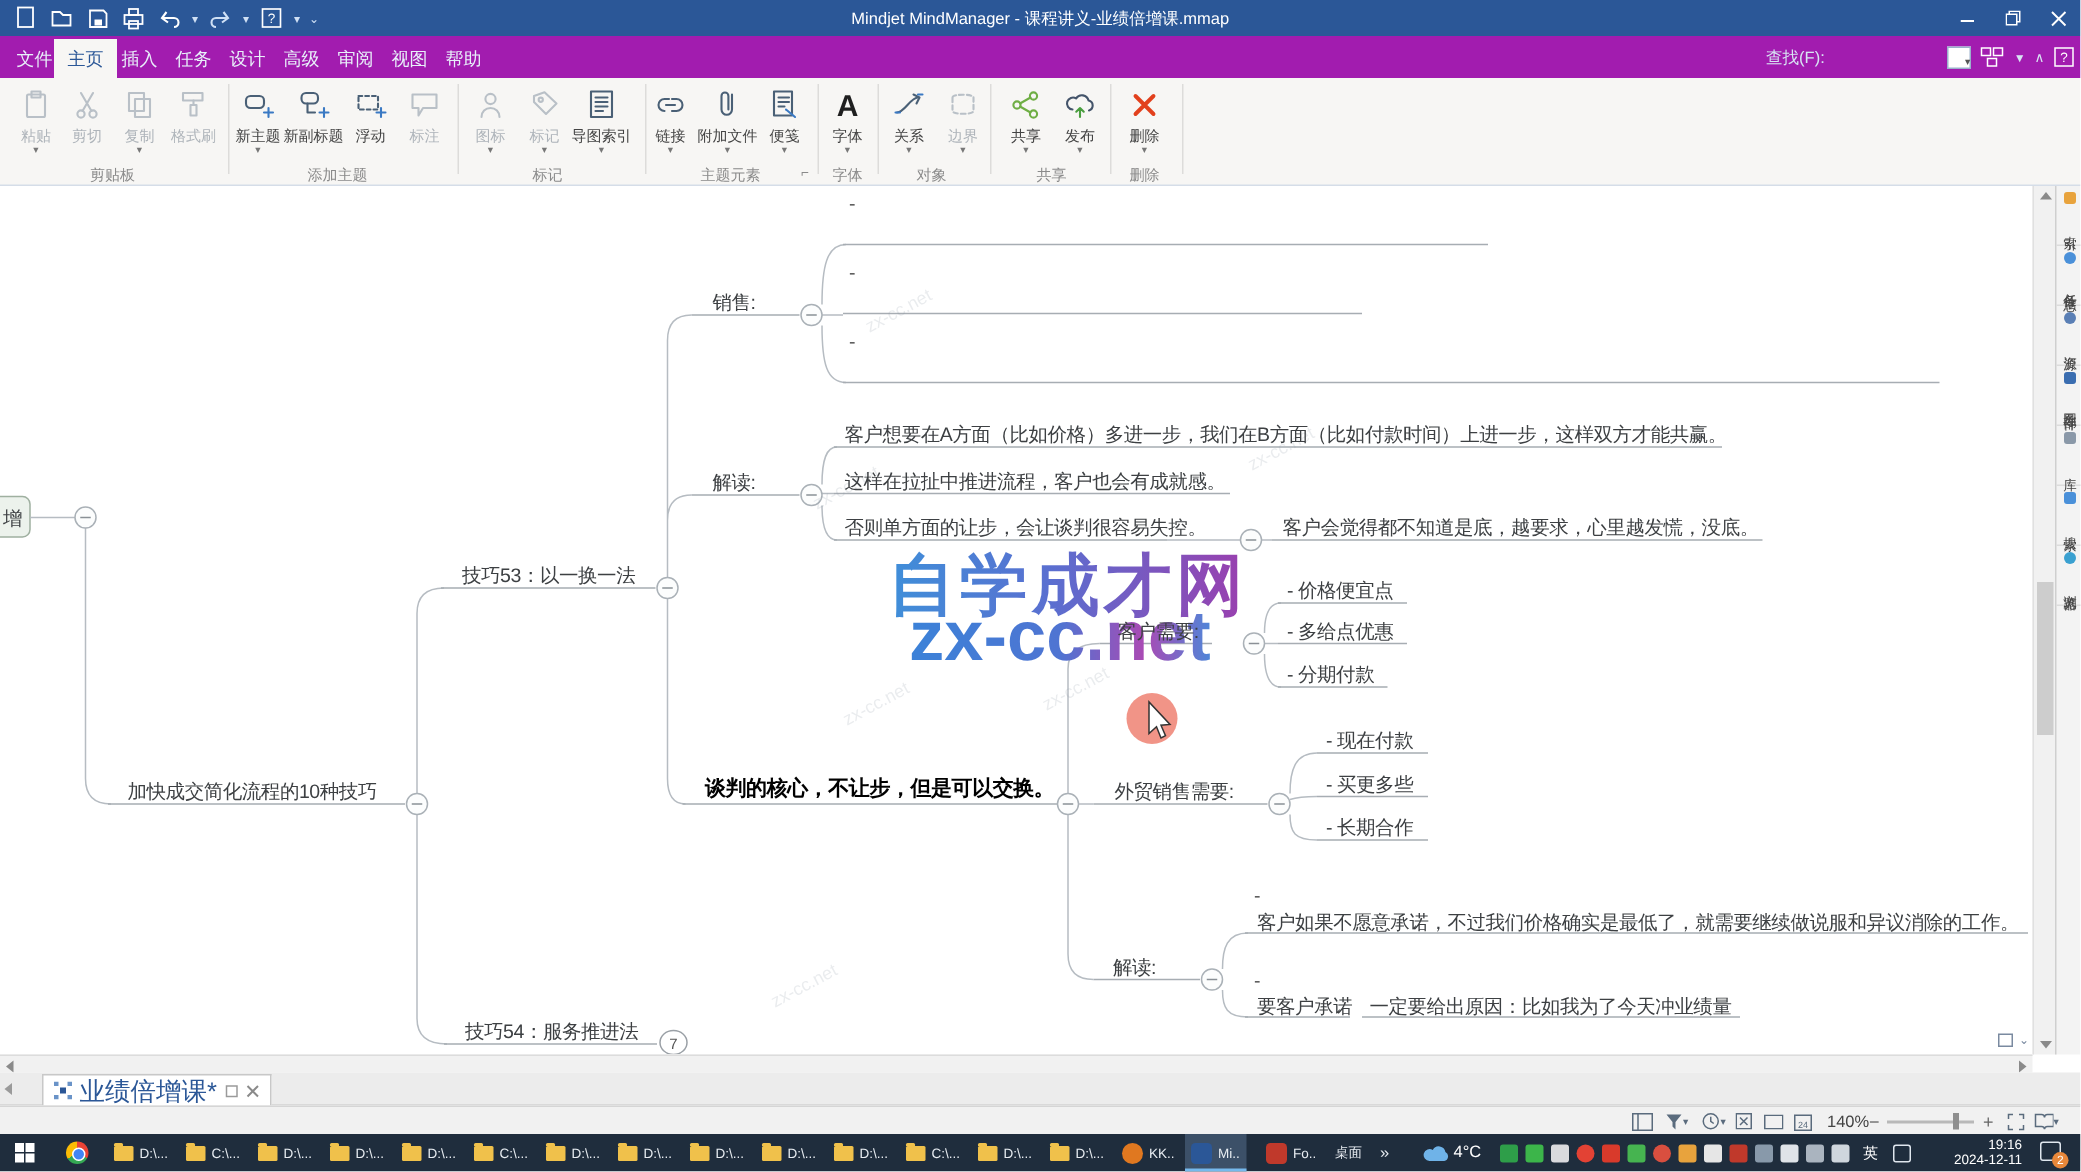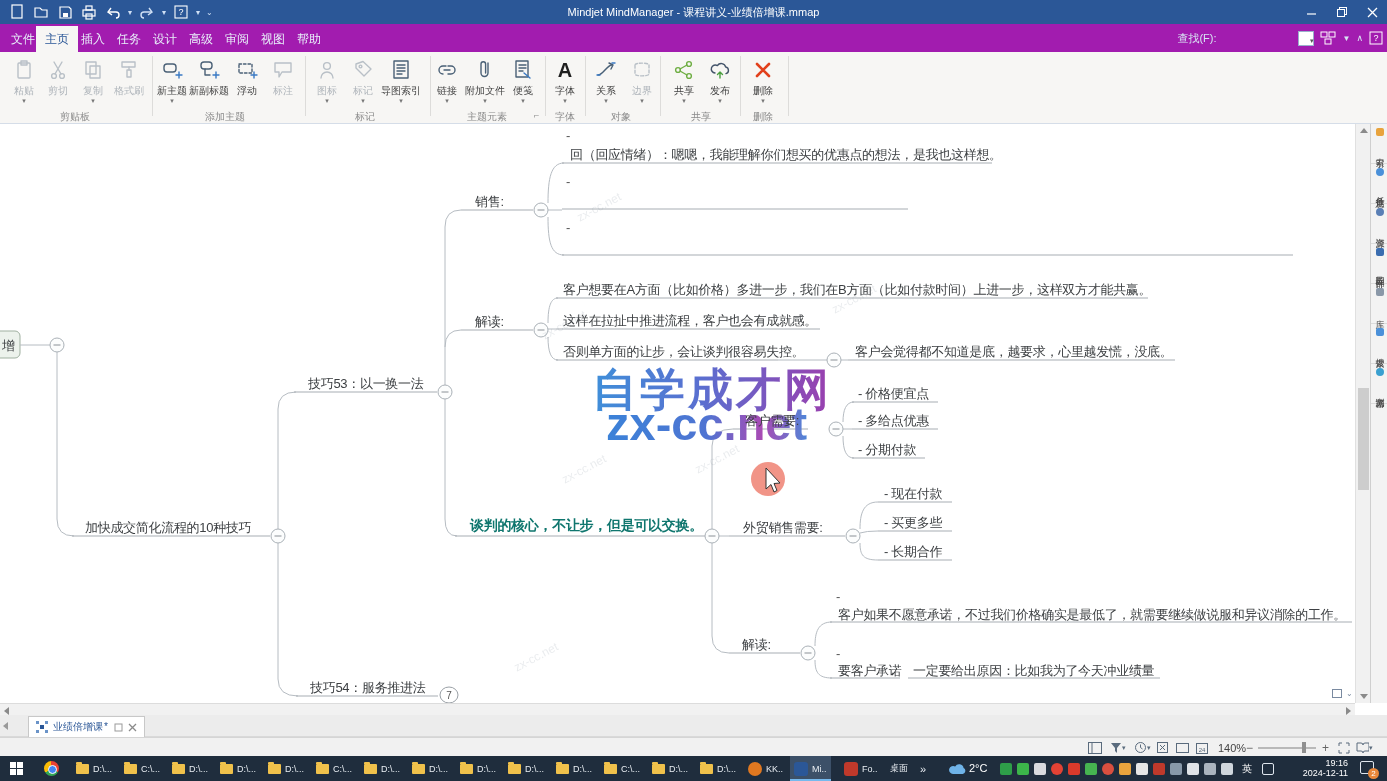--- a/index.html
+++ b/index.html
@@ -32,21 +32,21 @@
   .rbtn .rcaret { display:block; font-size:7px; color:#777; line-height:6px; }
   .rbtn.dis { color:#b9c0c7; }
   .rbtn.dis .rlabel { color:#aeb4ba; }
   .rbtn svg { stroke:currentColor; fill:none; stroke-width:1.4; stroke-linecap:round; stroke-linejoin:round; }
   .glabel { position:absolute; top:58px; font-size:10px; color:#8a8a8a; text-align:center; white-space:nowrap; }
   .launcher { position:absolute; top:58px; font-size:9px; color:#8a8a8a; }
 
   
   #canvas { position:absolute; left:0; top:124px; width:1355px; height:579px; background:#ffffff; overflow:hidden; }
   .node { position:absolute; white-space:nowrap; font-size:13px; color:#3d4043; letter-spacing:-0.3px; }
-  .node.bold { font-size:14px; font-weight:bold; color:#0f766e; }
+  .node.bold { font-size:14px; font-weight:bold; color:#000000; }
   .dash { position:absolute; font-size:13px; color:#555; }
   .wm-big { position:absolute; font-weight:bold; white-space:nowrap;
             background:linear-gradient(90deg,#3f8fd9 0%,#5a6fd0 45%,#9b3fae 100%);
             -webkit-background-clip:text; background-clip:text; color:transparent; }
   .wm-big2 { background:linear-gradient(90deg,#3b82d8 0%,#4f74d2 50%,#aa4ab4 78%,#4f86d8 100%);
             -webkit-background-clip:text; background-clip:text; }
   .wm-tile { position:absolute; font-size:12px; color:#8d99a6; opacity:0.18; transform:rotate(-28deg); white-space:nowrap; }
 
   
   #vscroll { position:absolute; left:1355px; top:124px; width:15px; height:579px; background:#f1f1f1; border-left:1px solid #e0e0e0; }
@@ -57,21 +57,21 @@
   .stab .sico { display:block; width:8px; height:8px; margin:0 auto 3px auto; border-radius:2px; }
   .stab .slabel { writing-mode:vertical-rl; text-orientation:upright; font-size:9px; color:#444; letter-spacing:1px; }
   #hscroll { position:absolute; left:0; top:703px; width:1355px; height:12px; background:#f1f1f1; border-top:1px solid #dcdcdc; }
   .harrow { position:absolute; top:3px; width:0; height:0; border-top:4px solid transparent; border-bottom:4px solid transparent; }
   #corner-tools { position:absolute; left:1332px; top:686px; width:26px; height:14px; display:flex; gap:4px; align-items:center; color:#7a8aa0; font-size:8px; }
   .mini-page { width:10px; height:9px; border:1px solid #7a8aa0; background:#fff; }
 
   
   #doctabs { position:absolute; left:0; top:715px; width:1387px; height:22px; background:#ececec; border-bottom:1px solid #d9d9d9; }
   #doc-tab { position:absolute; left:28px; top:1px; height:21px; background:#ffffff; border:1px solid #c8c8c8; border-bottom:none; display:flex; align-items:center; gap:5px; padding:0 7px; }
-  #doc-tab .dlabel { font-size:10px; color:#2b5797;font-family:Liberation Mono, monospace; }
+  #doc-tab .dlabel { font-size:17px; color:#2b5797; }
   .tab-scroll { position:absolute; left:3px; top:7px; width:0; height:0; border-top:4px solid transparent; border-bottom:4px solid transparent; border-right:5px solid #9a9a9a; }
 
   
   #statusbar { position:absolute; left:0; top:737px; width:1387px; height:19px; background:#f1f1f1; border-top:1px solid #d5d5d5; }
   .sb { position:absolute; top:2px; height:15px; display:flex; align-items:center; justify-content:center; color:#5a6b7d; }
   #zoom-val { font-size:11px; color:#444; }
   #zoom-track { position:absolute; top:9px; left:1258px; width:58px; height:2px; background:#b9b9b9; }
   #zoom-thumb { position:absolute; top:4px; left:1302px; width:4px; height:11px; background:#8f8f8f; }
   .sb-sign { font-size:12px; color:#666; }
 
@@ -452,21 +452,20 @@
     <div class="wm-tile" style="left:693px;top:328px">zx-cc.net</div>
     <div class="wm-tile" style="left:512px;top:526px">zx-cc.net</div>
 
     <div class="node" style="left:2px;top:213px">增</div>
     <div class="node" style="left:85px;top:395px">加快成交简化流程的10种技巧</div>
     <div class="node" style="left:308px;top:251px">技巧53：以一换一法</div>
     <div class="node" style="left:310px;top:555px">技巧54：服务推进法</div>
 
     <div class="node" style="left:475px;top:69px">销售:</div>
     <div class="dash" style="left:566px;top:4px">-</div>
-    <div class="node" style="left:570px;top:22px">回（回应情绪）：嗯嗯，我能理解你们想买的优惠点的想法，是我也这样想。</div>
     <div class="dash" style="left:566px;top:50px">-</div>
     <div class="dash" style="left:566px;top:96px">-</div>
 
     <div class="node" style="left:475px;top:189px">解读:</div>
     <div class="node" style="left:563px;top:188px">这样在拉扯中推进流程，客户也会有成就感。</div>
     <div class="node" style="left:563px;top:157px">客户想要在A方面（比如价格）多进一步，我们在B方面（比如付款时间）上进一步，这样双方才能共赢。</div>
     <div class="node" style="left:855px;top:219px">客户会觉得都不知道是底，越要求，心里越发慌，没底。</div>
     <div class="node" style="left:563px;top:219px">否则单方面的让步，会让谈判很容易失控。</div>
 
     <div class="node" style="left:745px;top:288px">客户需要:</div>
@@ -674,21 +673,21 @@
     <div class="titem" style="left:886px">
         <span class="desk-label">桌面</span>
       </div>
     <div class="titem" style="left:916px">
         <span class="tlabel" style="font-size:11px">»</span>
       </div>
 
     <svg width="18" height="14" style="position:absolute;left:948px;top:6px">
         <path d="M5 12a4 4 0 112.2-7.4A4.5 4.5 0 0115.6 6 3.2 3.2 0 0114.8 12z" fill="#6fb3e8"></path>
       </svg>
-    <span class="tray-txt" style="left:969px;top:6px">2°C</span>
+    <span class="tray-txt" style="left:969px;top:6px">4°C</span>
 
     <span class="tray-ico" style="left:1000px;background:#2e9e49"></span>
     <span class="tray-ico" style="left:1017px;background:#3cb54a"></span>
     <span class="tray-ico" style="left:1034px;background:#d9dade"></span>
     <span class="tray-ico" style="left:1051px;background:#e34234;border-radius:50%"></span>
     <span class="tray-ico" style="left:1068px;background:#d93a2b"></span>
     <span class="tray-ico" style="left:1085px;background:#46b450"></span>
     <span class="tray-ico" style="left:1102px;background:#d94f3f;border-radius:50%"></span>
     <span class="tray-ico" style="left:1119px;background:#e8a33d"></span>
     <span class="tray-ico" style="left:1136px;background:#e6e6e6"></span>

